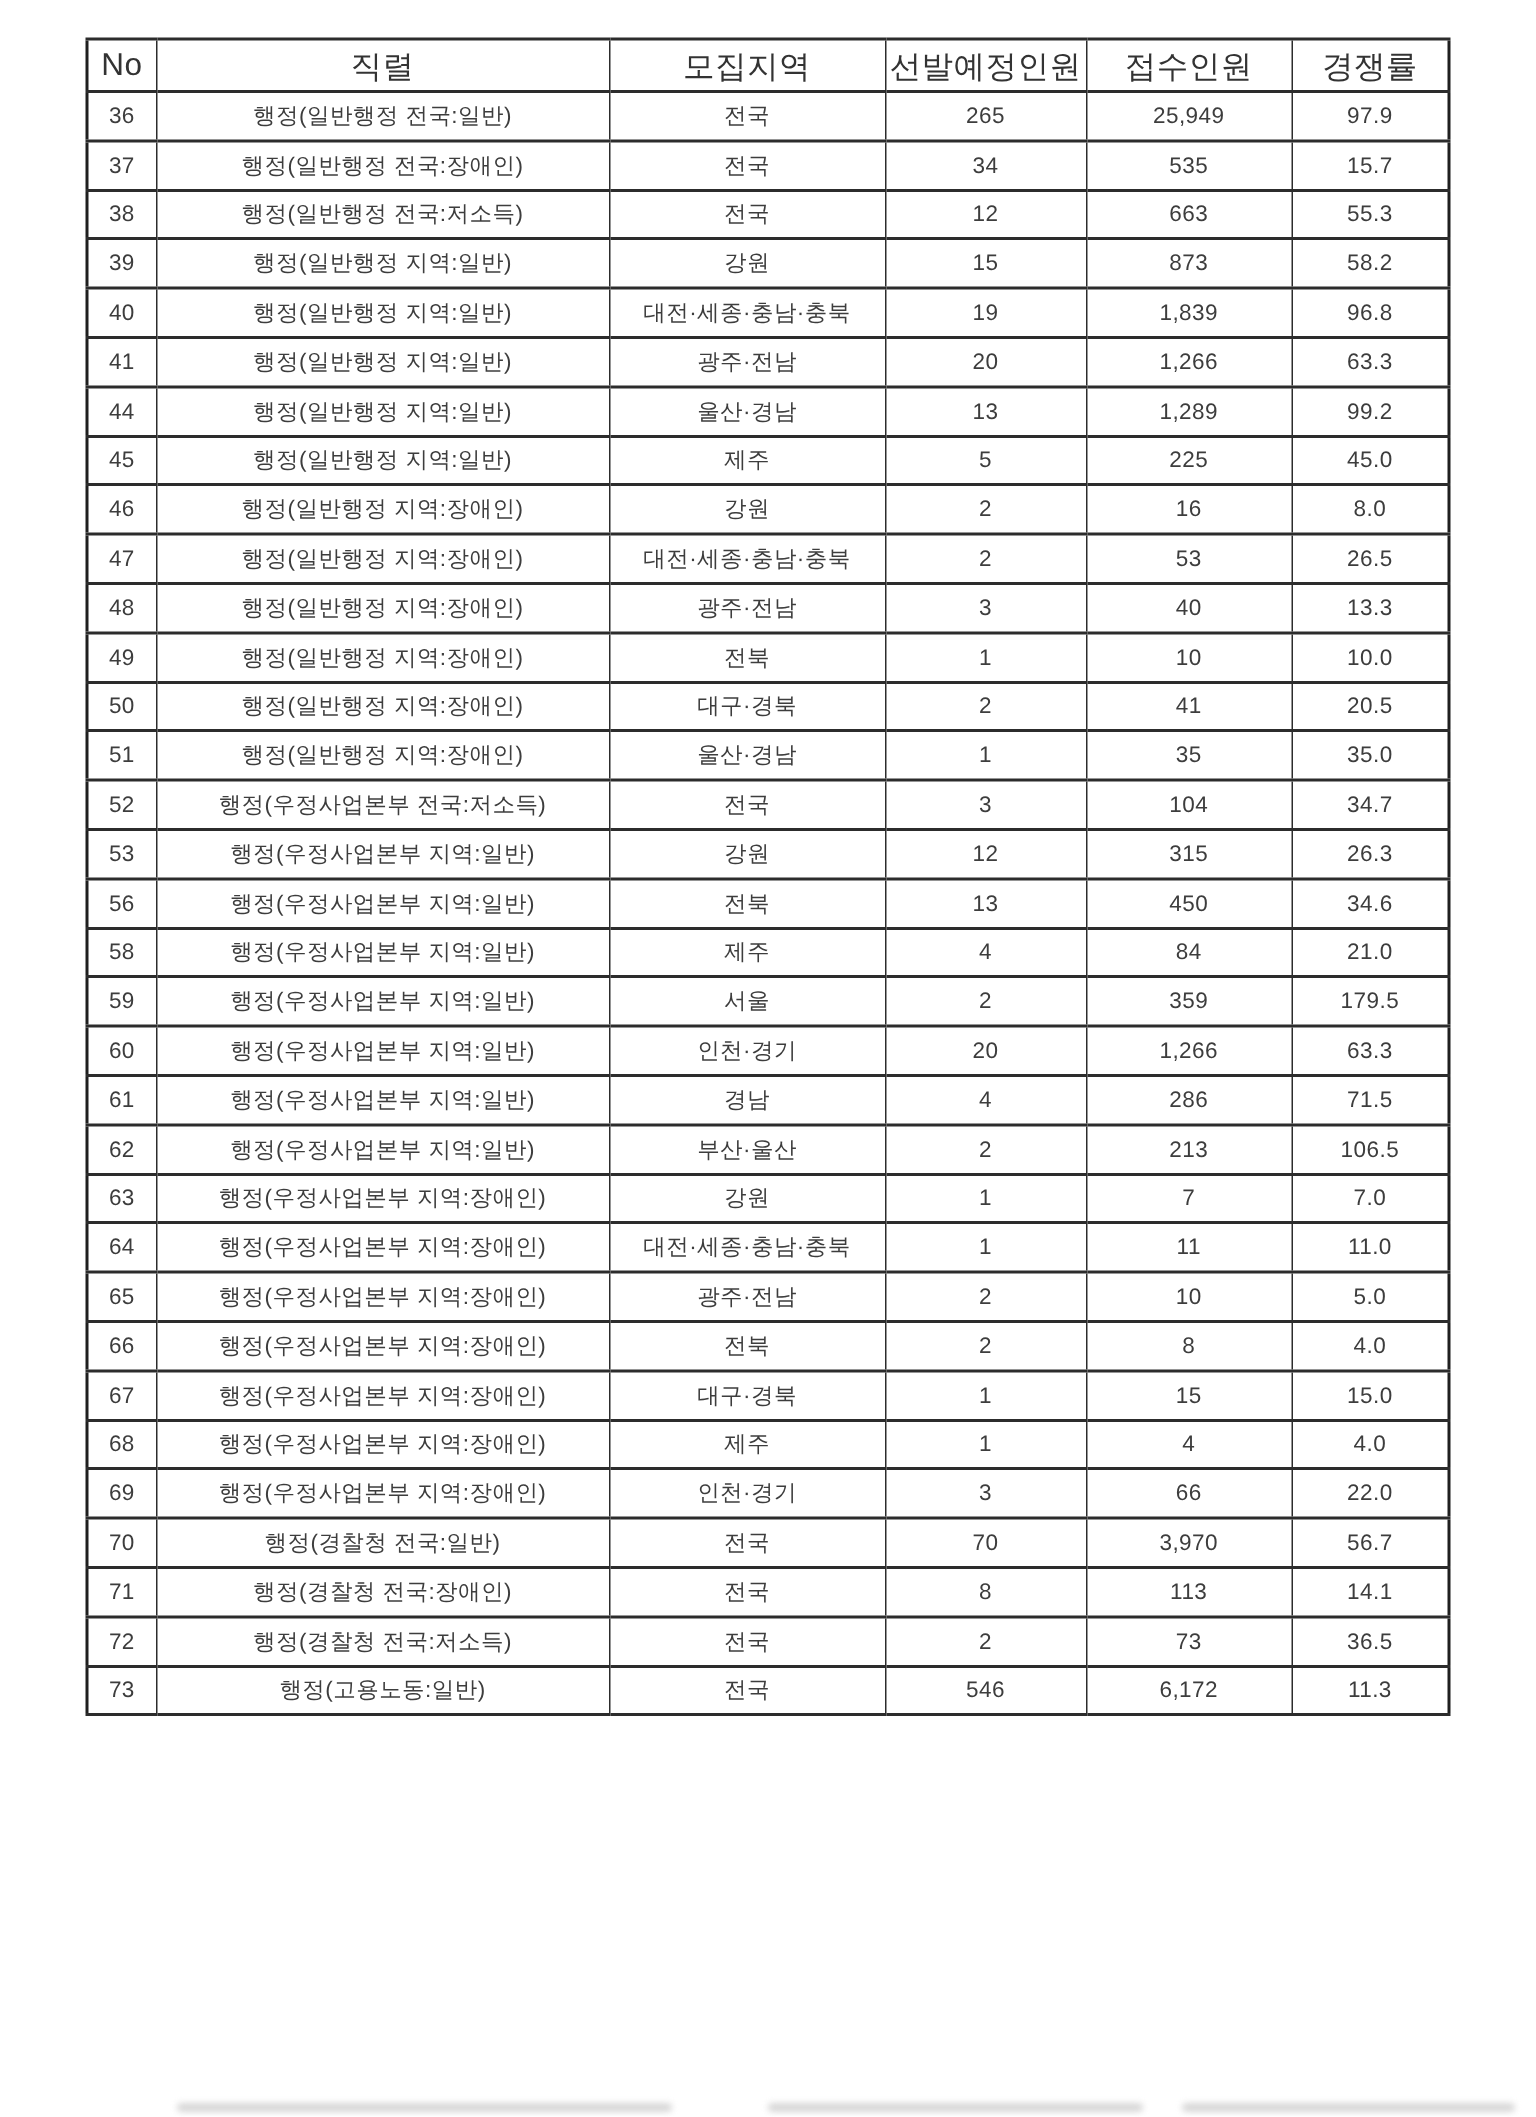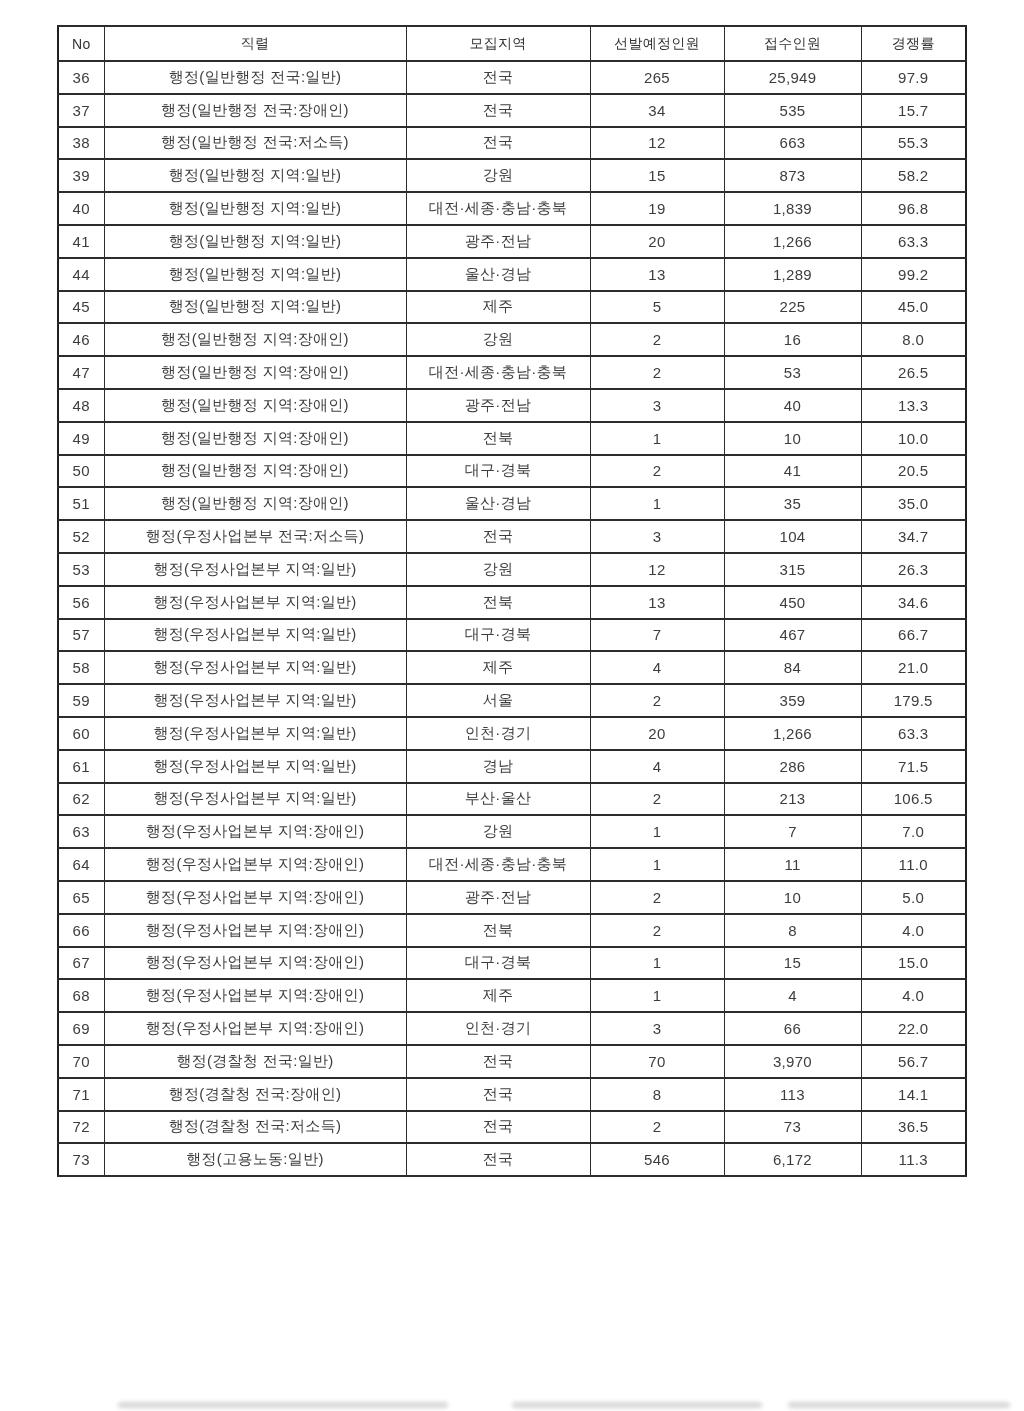--- a/index.html
+++ b/index.html
@@ -43,21 +43,21 @@
     color: #3d3d3d;
     letter-spacing: 0.3px;
     white-space: nowrap;
     overflow: hidden;
   }
   table.comp-table {
     border: 2px solid #1f1f1f;
   }
   table.comp-table thead th {
     height: 33px;
-    font-size: 14px;
+    font-size: 21px;
     color: #333333;
   }
   table.comp-table tbody td {
     height: 30.8px;
   }
   
   .remnant {
     position: absolute;
     top: 1402px;
     height: 6px;
@@ -225,28 +225,20 @@
     </tr>
         <tr>
       <td>56</td>
       <td>행정(우정사업본부 지역:일반)</td>
       <td>전북</td>
       <td>13</td>
       <td>450</td>
       <td>34.6</td>
     </tr>
         <tr>
-      <td>57</td>
-      <td>행정(우정사업본부 지역:일반)</td>
-      <td>대구·경북</td>
-      <td>7</td>
-      <td>467</td>
-      <td>66.7</td>
-    </tr>
-        <tr>
       <td>58</td>
       <td>행정(우정사업본부 지역:일반)</td>
       <td>제주</td>
       <td>4</td>
       <td>84</td>
       <td>21.0</td>
     </tr>
         <tr>
       <td>59</td>
       <td>행정(우정사업본부 지역:일반)</td>

